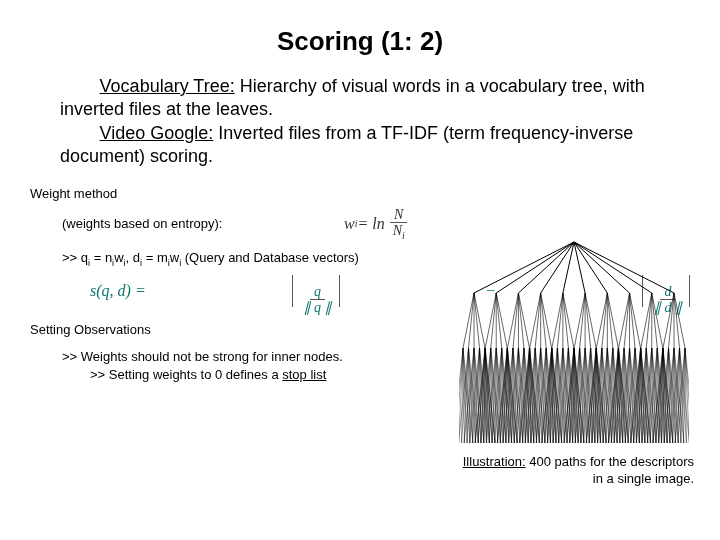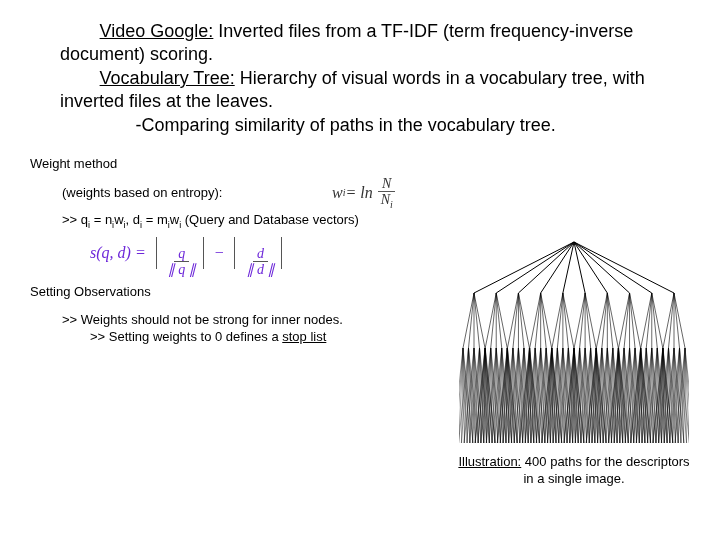--- a/index.html
+++ b/index.html
@@ -40,22 +40,22 @@
     font-size: 13px;
     line-height: 1.35;
     margin-left: 0;
   }
   .small-block .hdr { margin-bottom: 2px; }
   .small-block .sub1 { margin-left: 32px; }
   .small-block .sub2 { margin-left: 60px; }
   .formula-row {
     display: flex;
     align-items: center;
-    gap: 30px;
-    margin: 4px 0 1px 0;
+    gap: 42px;
+    margin: 4px 0 8px 0;
   }
   .formula-row .lead { width: 240px; }
   .wi-formula {
     display: inline-flex;
     align-items: center;
     font-family: Georgia, 'Times New Roman', serif;
     font-size: 16px;
     color: #333;
     font-style: italic;
   }
@@ -65,26 +65,27 @@
     flex-direction: column;
     align-items: center;
     margin-left: 4px;
     font-style: italic;
   }
   .frac .num { border-bottom: 1px solid #555; padding: 0 4px; font-size: 14px; line-height:1.1;}
   .frac .den { padding: 0 4px; font-size: 14px; line-height:1.1;}
   .sqd-formula {
     font-family: Georgia, 'Times New Roman', serif;
     font-size: 16px;
-    color: #6d28d9;
+    color: #0f766e;
     font-style: italic;
     margin: 6px 0 14px 60px;
     display: flex;
     align-items: center;
     gap: 10px;
+    justify-content: space-between;
   }
   .sqd-formula .dbar {
     display:inline-block;
     border-left: 1.5px solid #555;
     border-right: 1.5px solid #555;
     padding: 0 3px;
     height: 32px;
     line-height: 32px;
   }
   .illus-wrap {
@@ -95,38 +96,37 @@
     text-align: center;
   }
   .illus-svg {
     width: 230px;
     height: 210px;
   }
   .illus-caption {
     font-size: 13px;
     line-height: 1.3;
     margin-top: 2px;
+    text-align: right;
   }
   sub { font-size: 0.7em; }
 </style>
 </head>
 <body>
 
 <div class="slide">
 
+  <div class="title">Scoring (1: 2)</div>
 
   <div class="body-text">
-    <div class="para">
-      <span class="indent1"></span><span class="u">Video Google:</span><span> Inverted files from a TF-IDF (term frequency-inverse document) scoring.</span>
-    </div>
     <div class="para">
       <span class="indent1"></span><span class="u">Vocabulary Tree:</span><span> Hierarchy of visual words in a vocabulary tree, with inverted files at the leaves.</span>
     </div>
     <div class="para">
-      <span class="indent2"></span><span>-Comparing similarity of paths in the vocabulary tree.</span>
+      <span class="indent1"></span><span class="u">Video Google:</span><span> Inverted files from a TF-IDF (term frequency-inverse document) scoring.</span>
     </div>
   </div>
 
   <div class="small-block">
     <div class="hdr">Weight method</div>
     <div class="formula-row">
       <div class="lead sub1">(weights based on entropy):</div>
       <div class="wi-formula">
         <span>w</span>
           <span class="sub">i</span>

